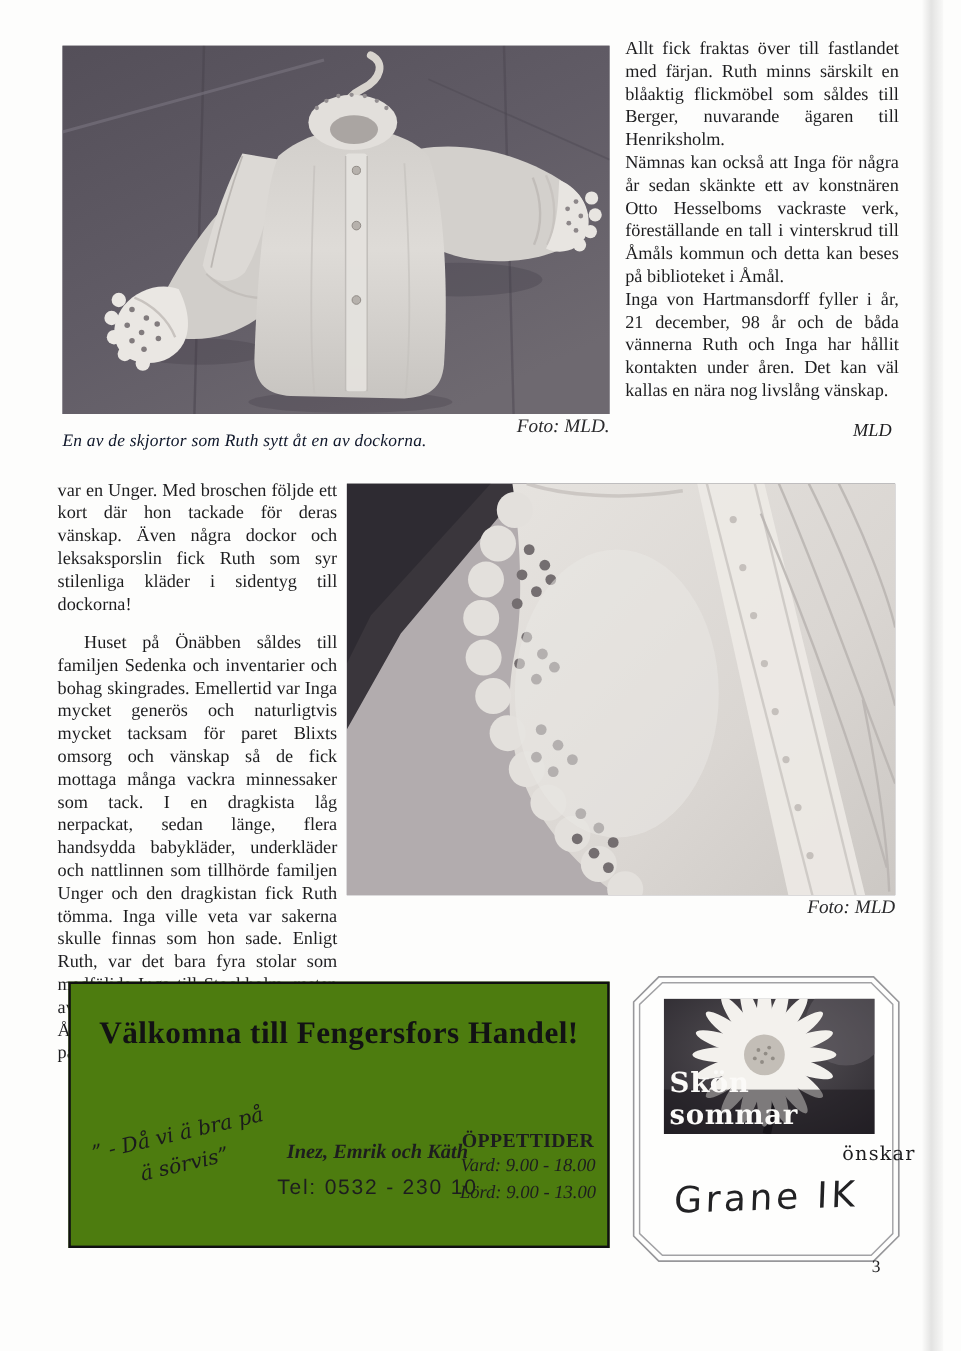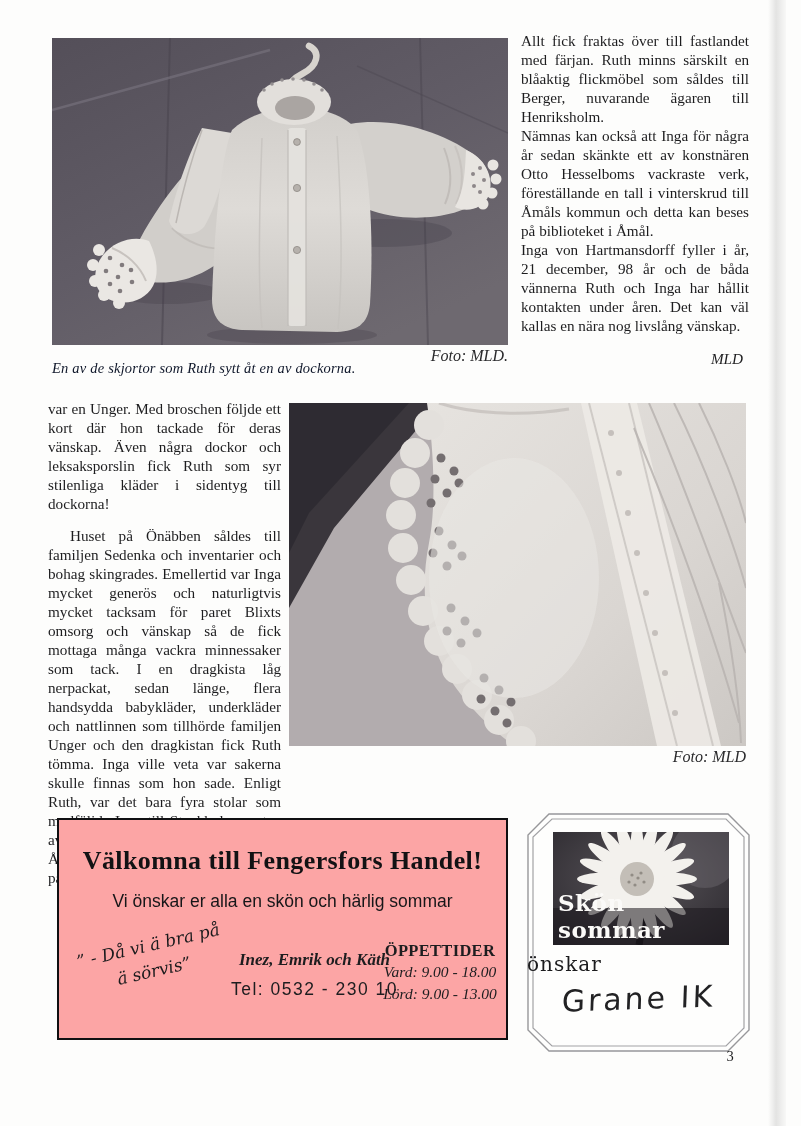--- a/index.html
+++ b/index.html
@@ -33,21 +33,21 @@
   
   .col { position:absolute; text-align:justify; font-size:15.2px; line-height:19px; }
   .col p { margin:0; }
   .col-right { left:521px; top:31px; width:228px; }
   .col-left  { left:48px;  top:399px; width:233px; }
   .col-left p.indent { text-indent:22px; margin-top:13px; }
   .byline { text-align:right; font-style:italic; margin-top:14px !important; padding-right:6px; }
   
   .ad-box {
     position:absolute; left:57px; top:818px; width:451px; height:222px;
-    border:2.5px solid #101012; background:#fca5a5; box-sizing:border-box;
+    border:2.5px solid #101012; background:#4d7c0f; box-sizing:border-box;
   }
   .ad-heading {
     margin-top:26px; text-align:center;
     font-family:"Liberation Serif", serif; font-weight:800; font-size:26px;
     letter-spacing:0.4px; color:#121214;
   }
   .ad-subheading {
     margin-top:15px; text-align:center;
     font-family:"Liberation Sans", sans-serif; font-size:17.5px; color:#161618;
   }
@@ -68,22 +68,22 @@
   .grane-border { position:absolute; left:0; top:0; }
   .grane-photo {
     position:absolute; left:26px; top:19px; width:176px; height:113px; overflow:hidden;
   }
   .grane-banner {
     position:absolute; left:5px; bottom:2px; width:170px;
     color:#fbfaf8; font-family:"DejaVu Serif", serif; font-weight:700;
     font-size:23px; letter-spacing:0.5px;
   }
   .grane-wish {
-    position:absolute; left:0; top:139px; width:236px; text-align:left;
-    font-family:"DejaVu Serif", serif; font-size:20px; letter-spacing:1px; color:#1c1c1e;
+    position:absolute; left:0; top:139px; width:236px; text-align:right;
+    font-family:"DejaVu Serif", serif; font-size:16px; letter-spacing:1px; color:#1c1c1e;
   }
   .grane-sign {
     position:absolute; left:0; top:168px; width:223px; text-align:center;
     font-family:"DejaVu Sans", sans-serif; font-size:30px; letter-spacing:3px;
     color:#222224; transform:rotate(-2deg) skewX(-4deg);
   }
   .page-number { position:absolute; left:700px; top:1048px; width:60px; text-align:center; font-size:14.5px; }
 </style>
 </head>
 <body>
@@ -276,21 +276,20 @@
         <path d="M345,25 C385,120 425,230 450,320"></path>
         <path d="M430,180 C440,230 450,290 452,340"></path>
       </g>
       <path d="M150,0 C180,10 230,14 280,6" stroke="#c6c1bd" stroke-width="3" fill="none" opacity="0.8"></path>
     </svg>
   </div>
   <div class="credit credit2">Foto: MLD</div>
 
   <div class="ad-box">
     <div class="ad-heading">Välkomna till Fengersfors Handel!</div>
-    <div class="ad-subheading">Vi önskar er alla en skön och härlig sommar</div>
     <div class="ad-quote">
       <div>” - Då vi ä bra på</div>
       <div>ä sörvis”</div>
     </div>
     <div class="ad-center">
       <div class="ad-names">Inez, Emrik och Käth</div>
       <div class="ad-phone">Tel: 0532 - 230 10</div>
     </div>
     <div class="ad-hours">
       <div class="ad-hours-title">ÖPPETTIDER</div>

